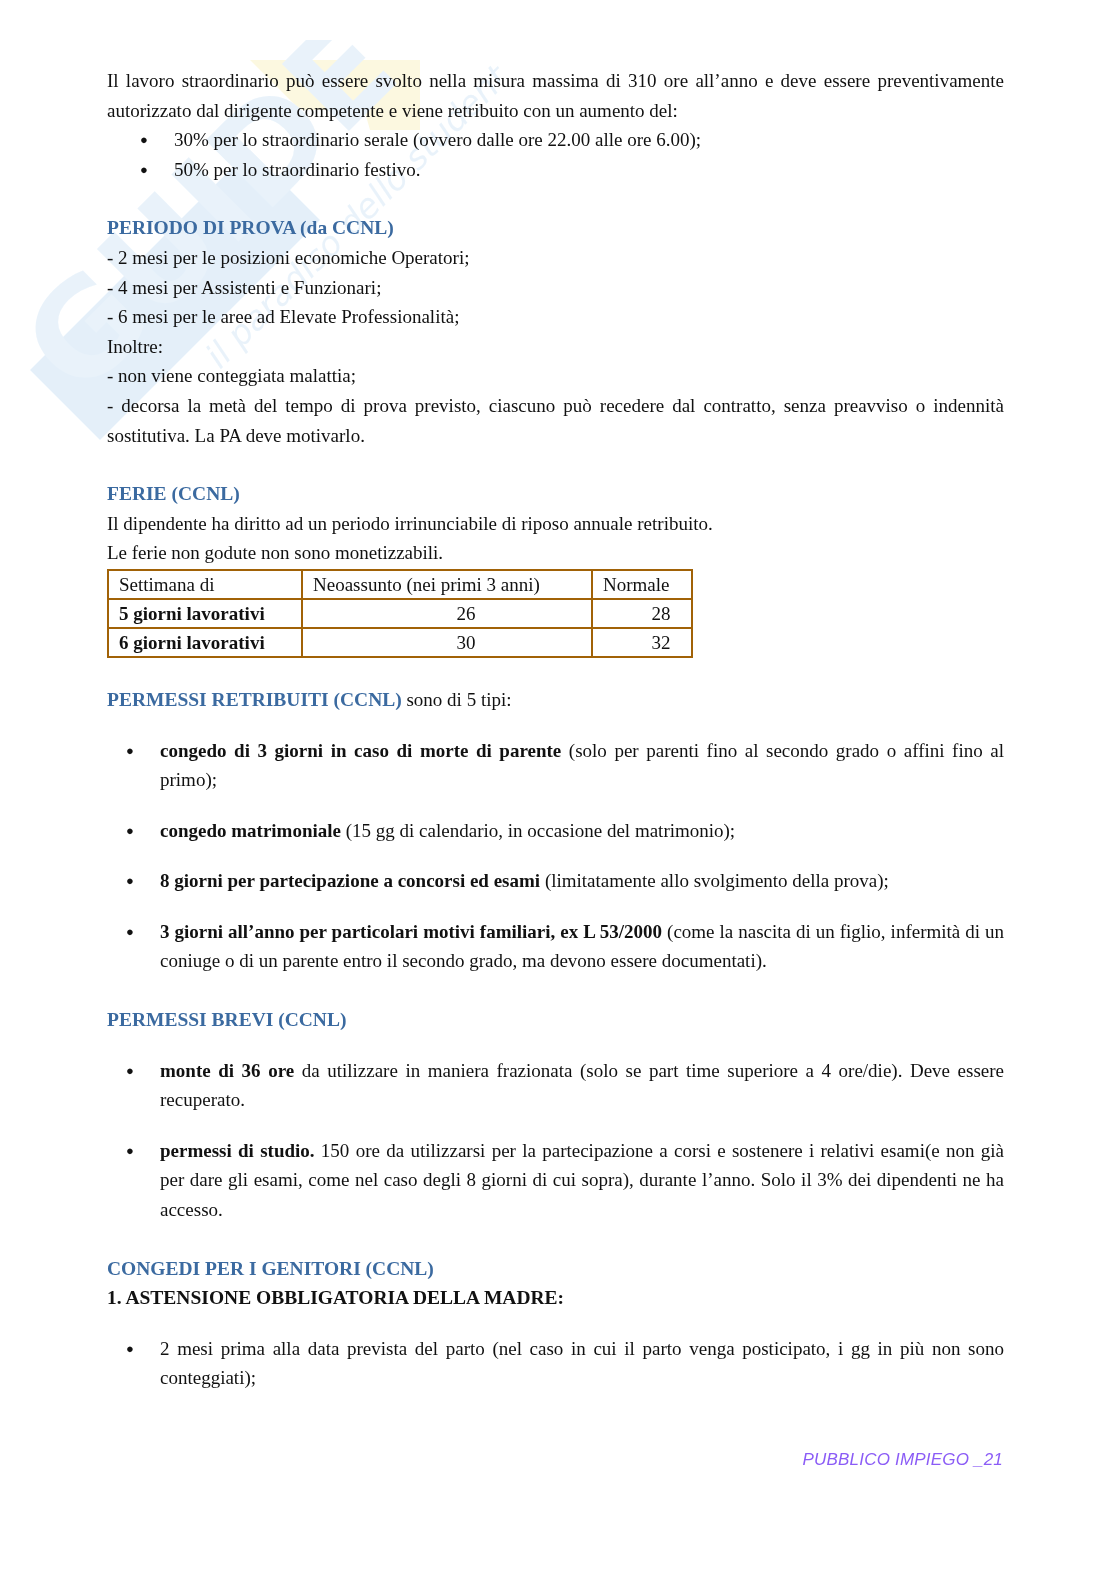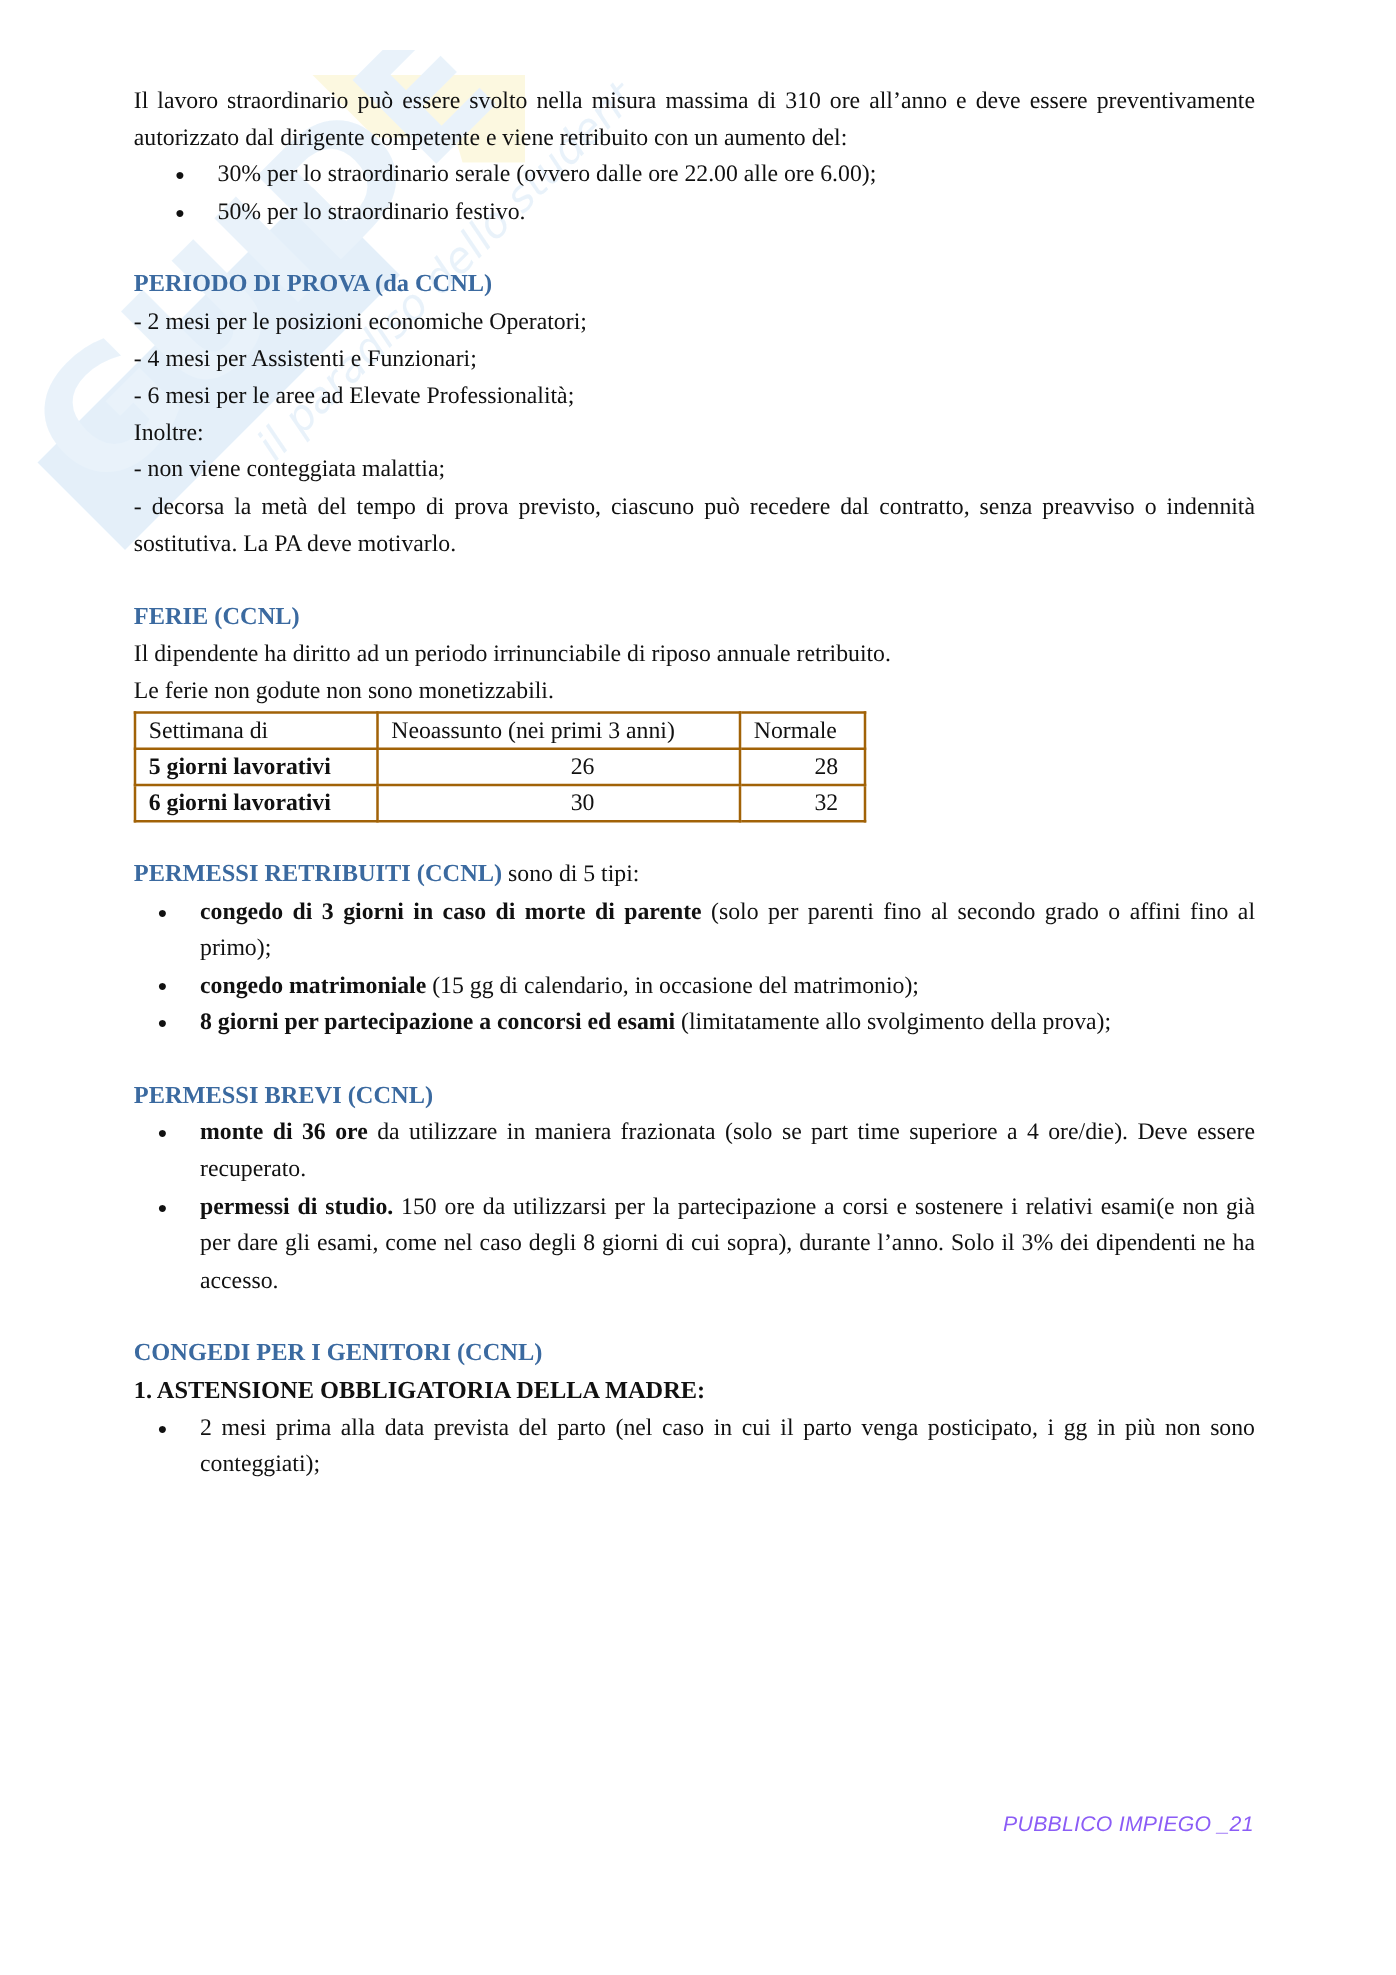--- a/index.html
+++ b/index.html
@@ -6,21 +6,21 @@
   body { width: 1117px; height: 1580px; position: relative; overflow: hidden;
          font-family: "Liberation Serif", "DejaVu Serif", serif; color: #111; }
   .watermark { position: absolute; left: 20px; top: 40px; width: 480px; height: 440px; pointer-events: none; }
   .page { position: absolute; left: 107px; top: 66px; width: 897px; font-size: 19px; line-height: 29.6px; }
   p { margin: 0; text-align: justify; }
   .h { color: #3b6aa0; font-weight: bold; margin: 0; font-size: 19.5px; }
   .gap { height: 29px; }
   ul { margin: 0; padding: 0; list-style: none; }
   ul.b1 li { position: relative; padding-left: 67px; }
   ul.b1 li::before { content: "●"; position: absolute; left: 33px; font-size: 13px; top: 0; }
-  ul.b2 li { position: relative; padding-left: 53px; text-align: justify; }
+  ul.b2 li { position: relative; padding-left: 53px; text-align: justify; margin-top: 21px; }
   ul.b2 li::before { content: "●"; position: absolute; left: 19px; font-size: 13px; top: 0; }
   b { font-weight: bold; }
   table { border-collapse: collapse; margin-top: 1px; font-size: 19px; }
   td { border: 2px solid #a16207; padding: 0 10px; height: 27px; line-height: 27px; }
   td.c { text-align: center; padding-left: 48px; }
   .sub { font-weight: bold; margin: 0; font-size: 19.5px; }
   .footer { position: absolute; right: 114px; top: 1450px; font-family: "Liberation Sans", "DejaVu Sans", sans-serif; font-size: 17px; color: #8b5cf6; letter-spacing: 0.2px; font-style: italic; }
 </style>
 </head>
 <body>
@@ -75,20 +75,21 @@
     </tr>
   </tbody>
     </table>
 
   <div class="gap" style="height:27px"></div>
   <p><span class="h">PERMESSI RETRIBUITI (CCNL)</span><span> sono di 5 tipi:</span></p>
   <ul class="b2">
     <li><b>congedo di 3 giorni in caso di morte di parente</b><span> (solo per parenti fino al secondo grado o affini fino al primo);</span></li>
     <li><b>congedo matrimoniale</b><span> (15 gg di calendario, in occasione del matrimonio);</span></li>
     <li><b>8 giorni per partecipazione a concorsi ed esami</b><span> (limitatamente allo svolgimento della prova);</span></li>
+    <li><b>3 giorni all’anno per particolari motivi familiari, ex L 53/2000</b><span> (come la nascita di un figlio, infermità di un coniuge o di un parente entro il secondo grado, ma devono essere documentati).</span></li>
   </ul>
 
   <div class="gap"></div>
   <p class="h">PERMESSI BREVI (CCNL)</p>
   <ul class="b2">
     <li><b>monte di 36 ore</b><span> da utilizzare in maniera frazionata (solo se part time superiore a 4 ore/die). Deve essere recuperato.</span></li>
     <li><b>permessi di studio.</b><span> 150 ore da utilizzarsi per la partecipazione a corsi e sostenere i relativi esami(e non già per dare gli esami, come nel caso degli 8 giorni di cui sopra), durante l’anno. Solo il 3% dei dipendenti ne ha accesso.</span></li>
   </ul>
 
   <div class="gap"></div>

